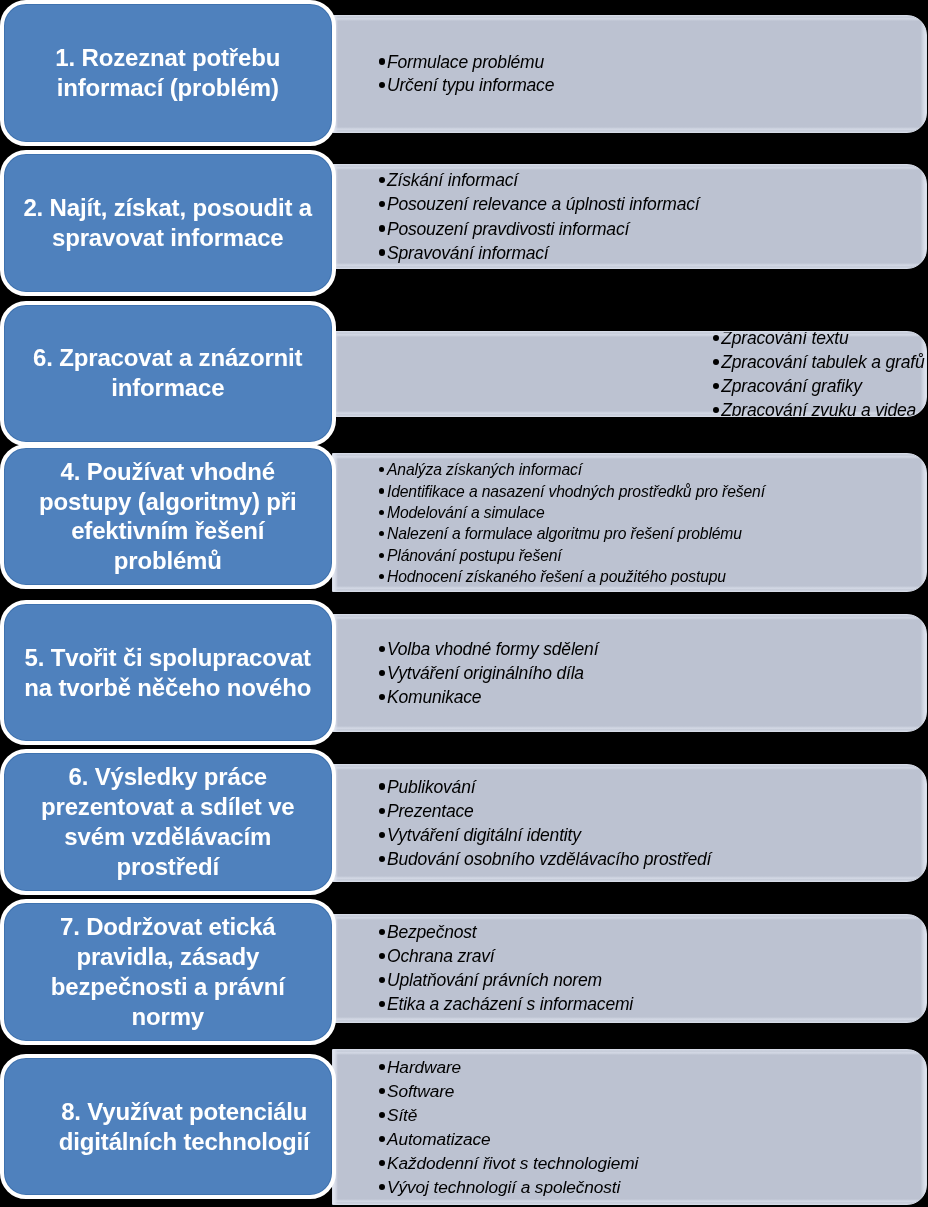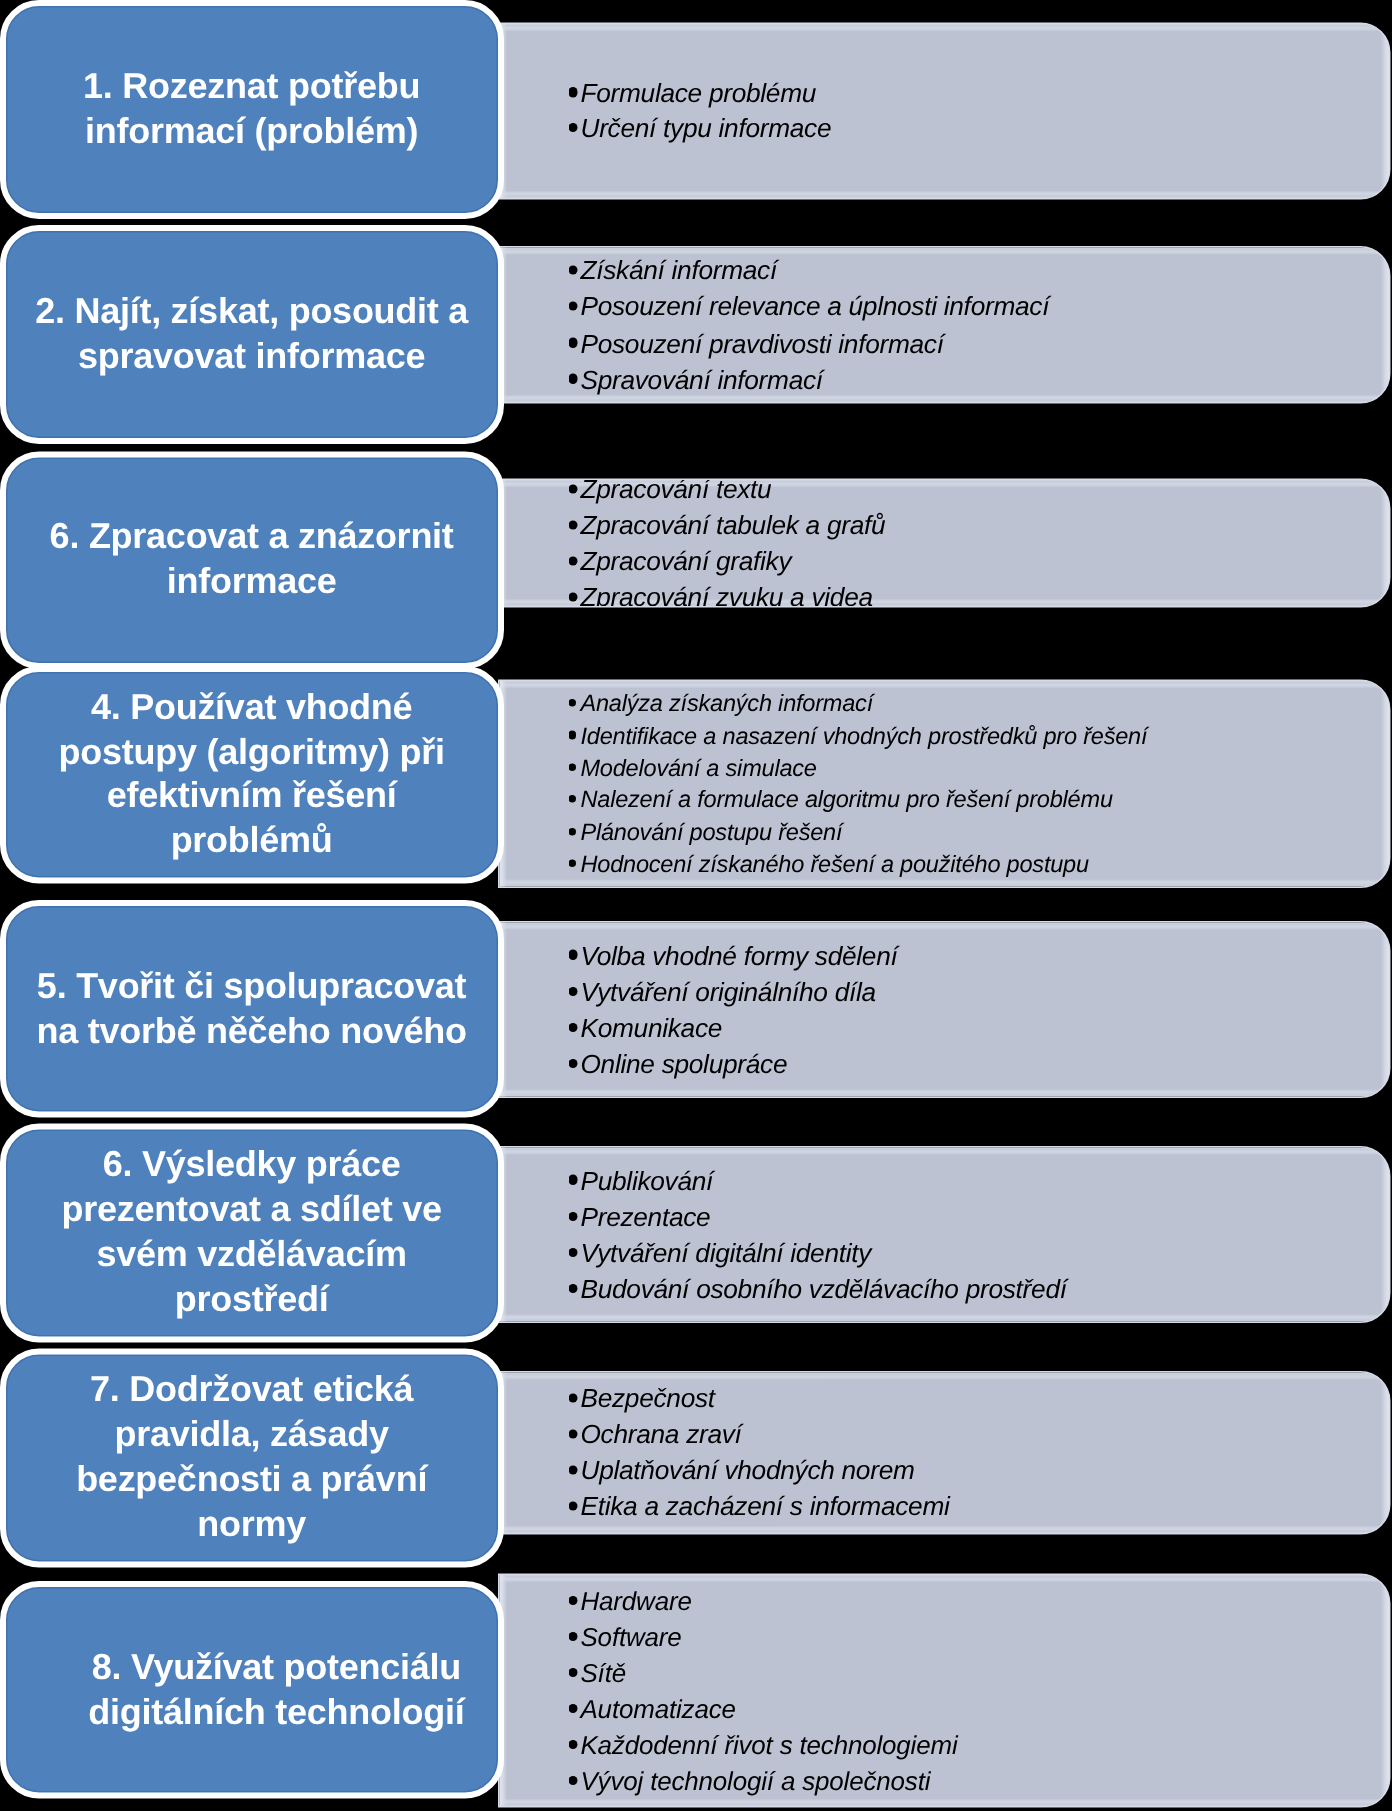--- a/index.html
+++ b/index.html
@@ -41,21 +41,21 @@
   .d1{top:15.0px;height:117.6px;}
   .d1 .blist{font-size:17.5px;line-height:23.2px;letter-spacing:-0.19px;top:0px;}
   .d1 .bul i{width:6.2px;height:6.2px;bottom:3px;}
   .s2{top:150.0px;height:146.0px;}
   .s2 .t{line-height:30px;}
   .d2{top:164.0px;height:105px;}
   .d2 .blist{font-size:17.5px;line-height:24.1px;letter-spacing:-0.19px;top:0px;}
   .d2 .bul i{width:6.2px;height:6.2px;bottom:3px;}
   .s3{top:300.5px;height:145.5px;}
   .s3 .t{line-height:30px;}
-  .d3{top:319px;height:86px;}
+  .d3{top:331px;height:86px;align-items:flex-end;}
   .d3 .blist{font-size:17.5px;line-height:24.1px;letter-spacing:-0.19px;top:0px;}
   .d3 .bul i{width:6.2px;height:6.2px;bottom:3px;}
   .s4{top:444px;height:144.6px;}
   .s4 .t{line-height:29.6px;}
   .d4{top:453.0px;height:138.9px;}
   .d4 .blist{font-size:15.7px;line-height:21.4px;letter-spacing:-0.14px;top:1px;}
   .d4 .bul i{width:5.3px;height:5.3px;bottom:3px;}
   .s5{top:600.0px;height:145.0px;}
   .s5 .t{line-height:30px;}
   .d5{top:614.0px;height:117.7px;}
@@ -128,21 +128,20 @@
   </div>
   <div class="step s4">
     <span class="t">4. Používat vhodné postupy (algoritmy) při efektivním řešení problémů</span>
   </div>
 
   <div class="detail d5">
     <ul class="blist">
       <li><span class="bul"><i></i></span><span>Volba vhodné formy sdělení</span></li>
       <li><span class="bul"><i></i></span><span>Vytváření originálního díla</span></li>
       <li><span class="bul"><i></i></span><span>Komunikace</span></li>
-      <li><span class="bul"><i></i></span><span>Online spolupráce</span></li>
     </ul>
   </div>
   <div class="step s5">
     <span class="t">5. Tvořit či spolupracovat na tvorbě něčeho nového</span>
   </div>
 
   <div class="detail d6">
     <ul class="blist">
       <li><span class="bul"><i></i></span><span>Publikování</span></li>
       <li><span class="bul"><i></i></span><span>Prezentace</span></li>
@@ -151,21 +150,21 @@
     </ul>
   </div>
   <div class="step s6">
     <span class="t">6. Výsledky práce prezentovat a sdílet ve svém vzdělávacím prostředí</span>
   </div>
 
   <div class="detail d7">
     <ul class="blist">
       <li><span class="bul"><i></i></span><span>Bezpečnost</span></li>
       <li><span class="bul"><i></i></span><span>Ochrana zraví</span></li>
-      <li><span class="bul"><i></i></span><span>Uplatňování vhodných norem</span></li>
+      <li><span class="bul"><i></i></span><span>Uplatňování právních norem</span></li>
       <li><span class="bul"><i></i></span><span>Etika a zacházení s informacemi</span></li>
     </ul>
   </div>
   <div class="step s7">
     <span class="t">7. Dodržovat etická pravidla, zásady bezpečnosti a právní normy</span>
   </div>
 
   <div class="detail d8">
     <ul class="blist">
       <li><span class="bul"><i></i></span><span>Hardware</span></li>

